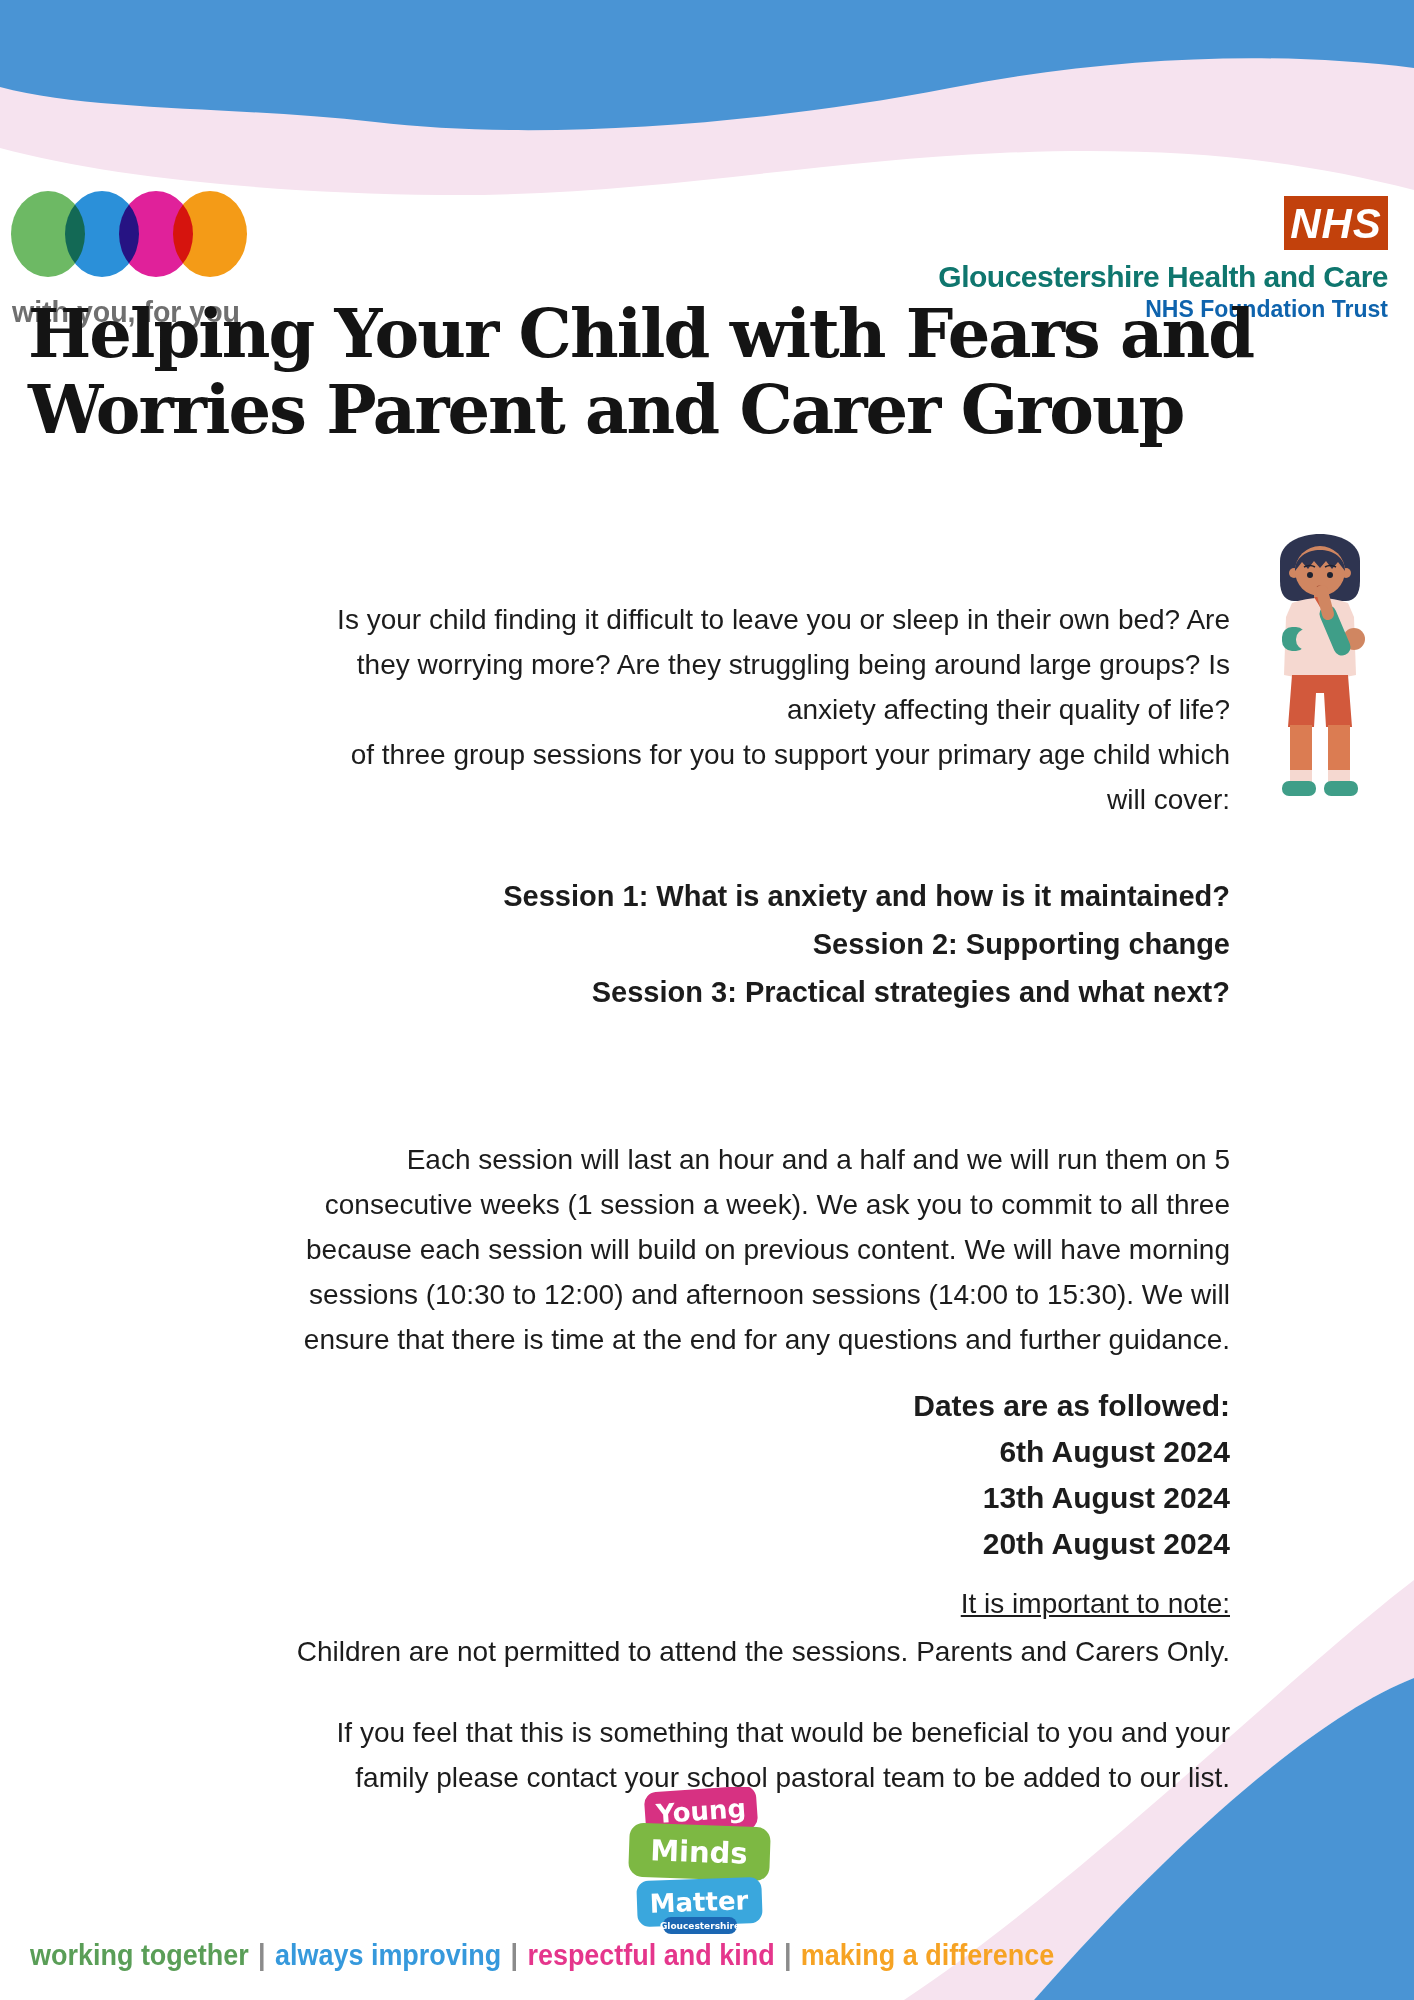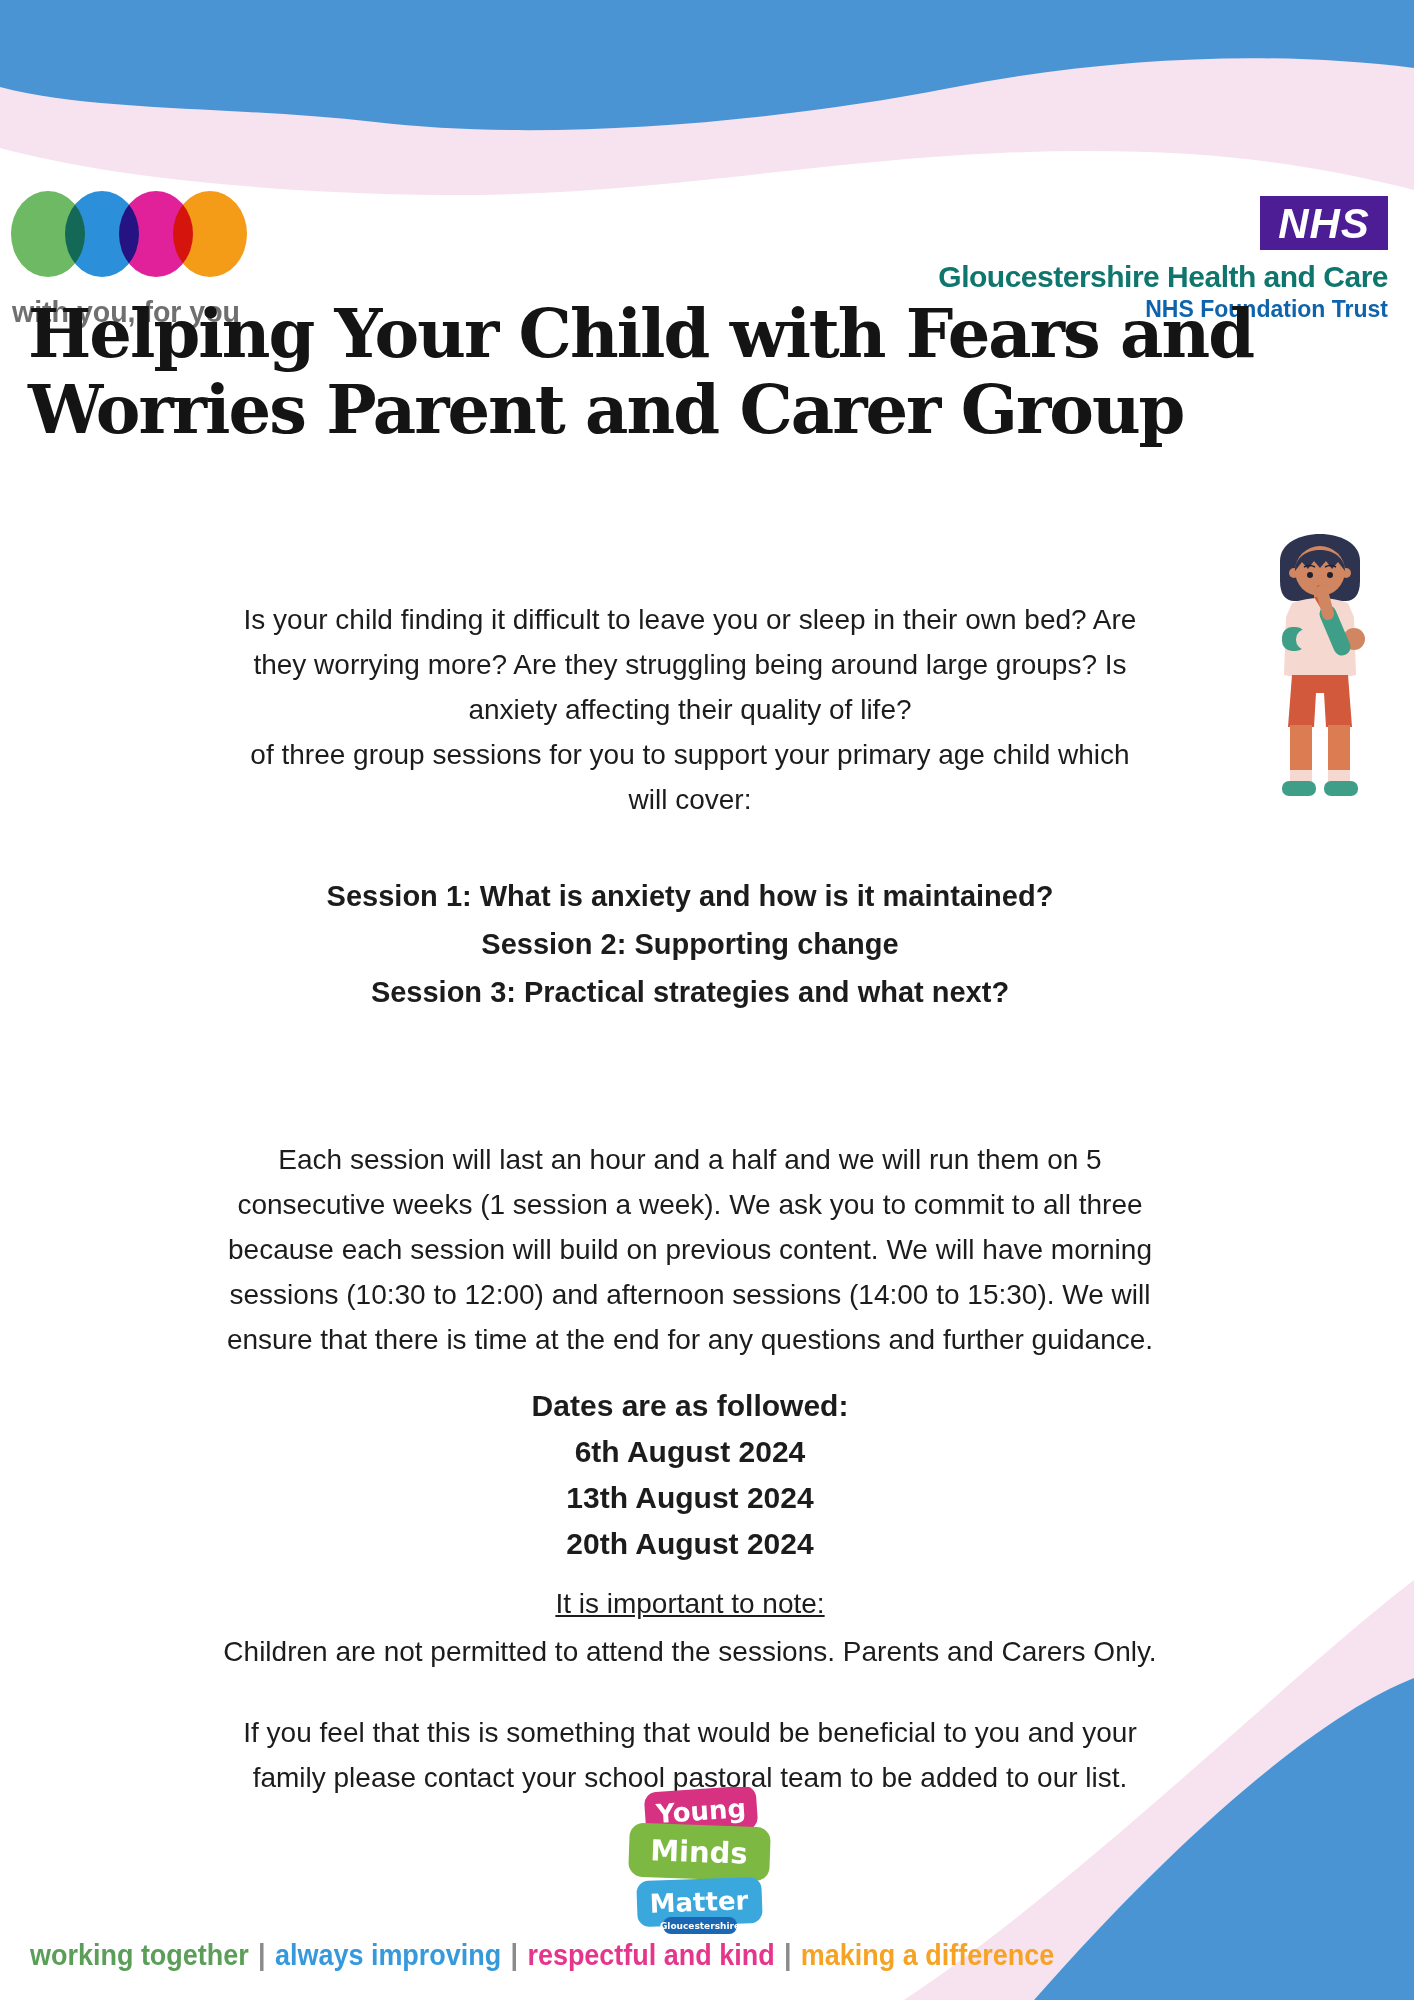--- a/index.html
+++ b/index.html
@@ -11,33 +11,33 @@
   .top-waves{position:absolute;top:0;left:0;width:1414px;height:220px;}
   .bottom-waves{position:absolute;right:0;bottom:0;width:520px;height:440px;}
   
   .brand-circles{position:absolute;left:10px;top:187px;width:250px;height:95px;}
   .tagline{
     position:absolute;left:12px;top:295px;font-size:30px;font-weight:700;color:#6f6f6f;
     letter-spacing:0px;transform:scaleX(.95);transform-origin:0 0;white-space:nowrap;
   }
   .nhs{position:absolute;top:196px;right:26px;text-align:right;}
   .nhs-box{
-    display:inline-block;background:#4c1d95;color:#fff;width:128px;height:54px;line-height:56px;
+    display:inline-block;background:#c2410c;color:#fff;width:104px;height:54px;line-height:56px;
     text-align:center;font-weight:700;font-style:italic;font-size:42px;letter-spacing:1px;
   }
   .nhs-org{margin-top:10px;font-weight:700;font-size:30px;color:#0f766e;letter-spacing:-.5px;white-space:nowrap;}
   .nhs-sub{margin-top:2px;font-weight:700;font-size:23px;color:#0e63ad;white-space:nowrap;}
   
   .title{
     position:absolute;left:28px;top:296px;width:1370px;
     font-family:"DejaVu Serif",serif;font-weight:700;color:#141414;
     font-size:67px;line-height:76px;letter-spacing:-2px;white-space:nowrap;
   }
   
-  .center-col{position:absolute;left:150px;width:1080px;text-align:center;}
+  .center-col{position:absolute;left:150px;width:1080px;text-align:right;}
   .body-text{font-size:28px;line-height:45px;}
   .intro{top:597px;}
   .u{text-decoration:underline;}
   .sessions{top:872px;font-weight:700;font-size:29px;line-height:48px;}
   .details{top:1137px;}
   .dates{top:1383px;font-weight:700;font-size:30px;line-height:46px;}
   .note{top:1588px;}
   .note-heading{font-size:28px;text-decoration:underline;}
   .note-body{margin-top:9px;font-size:28px;line-height:45px;}
   .closing{top:1710px;}

